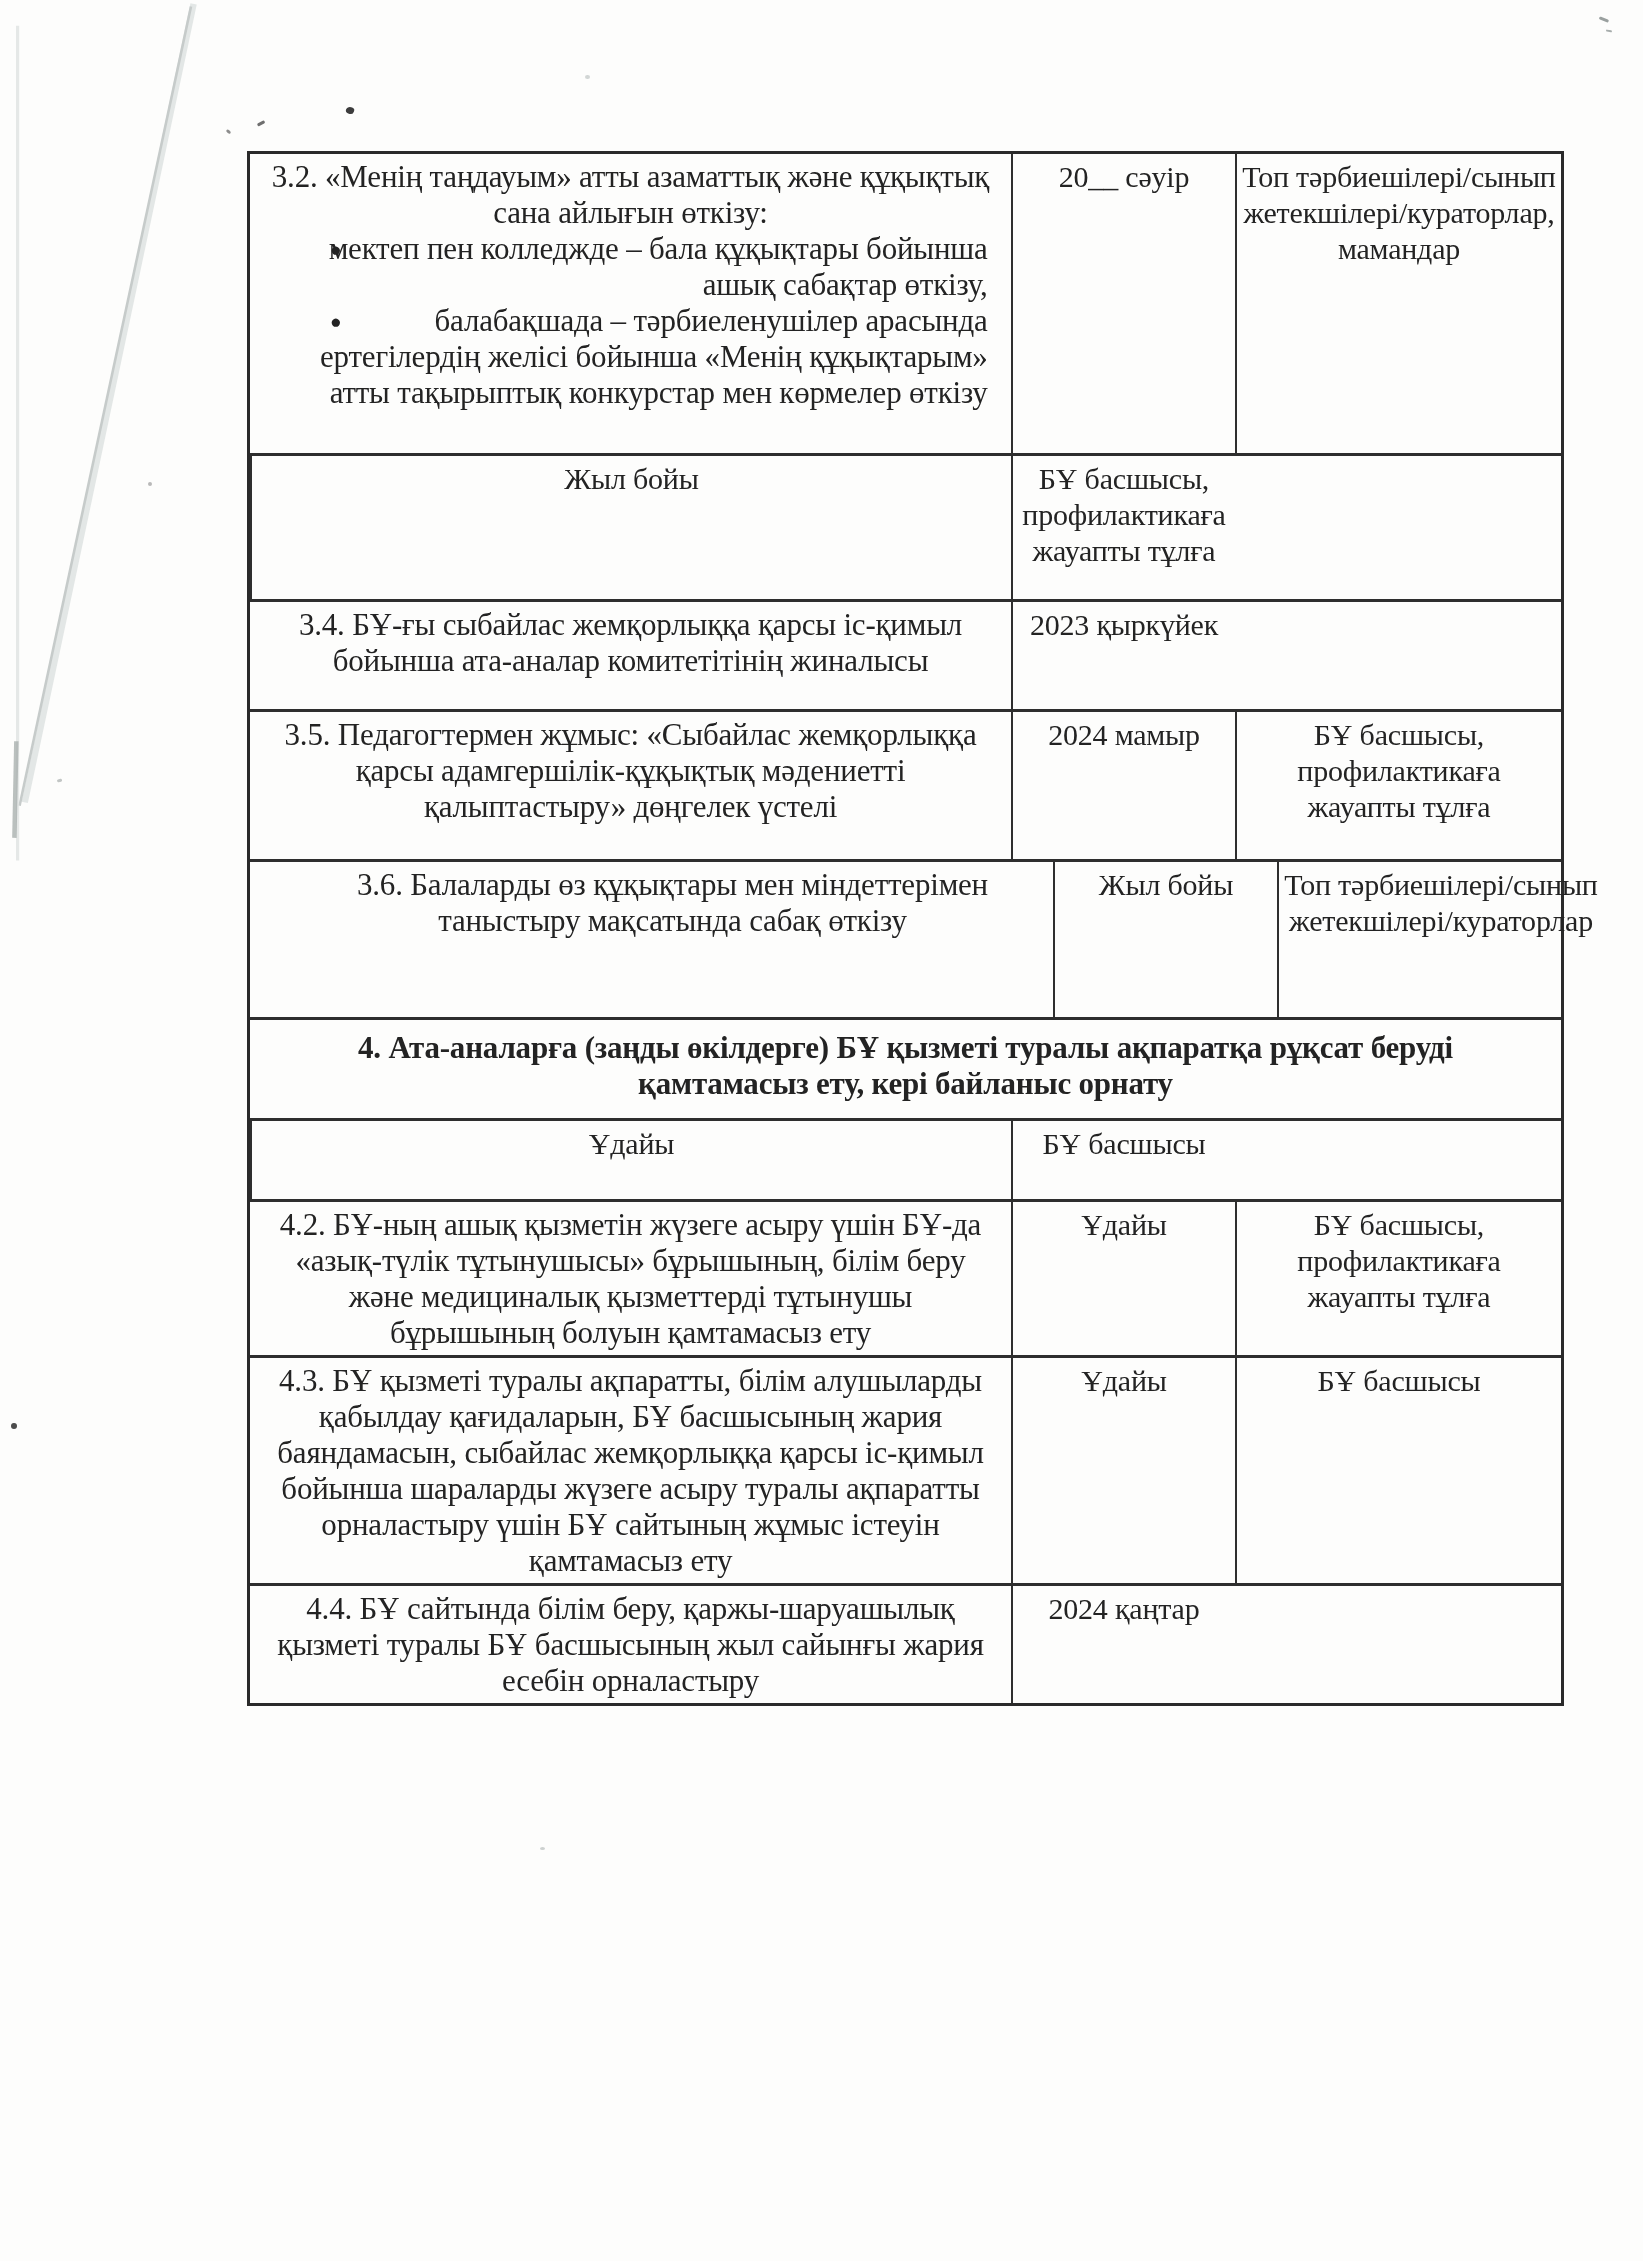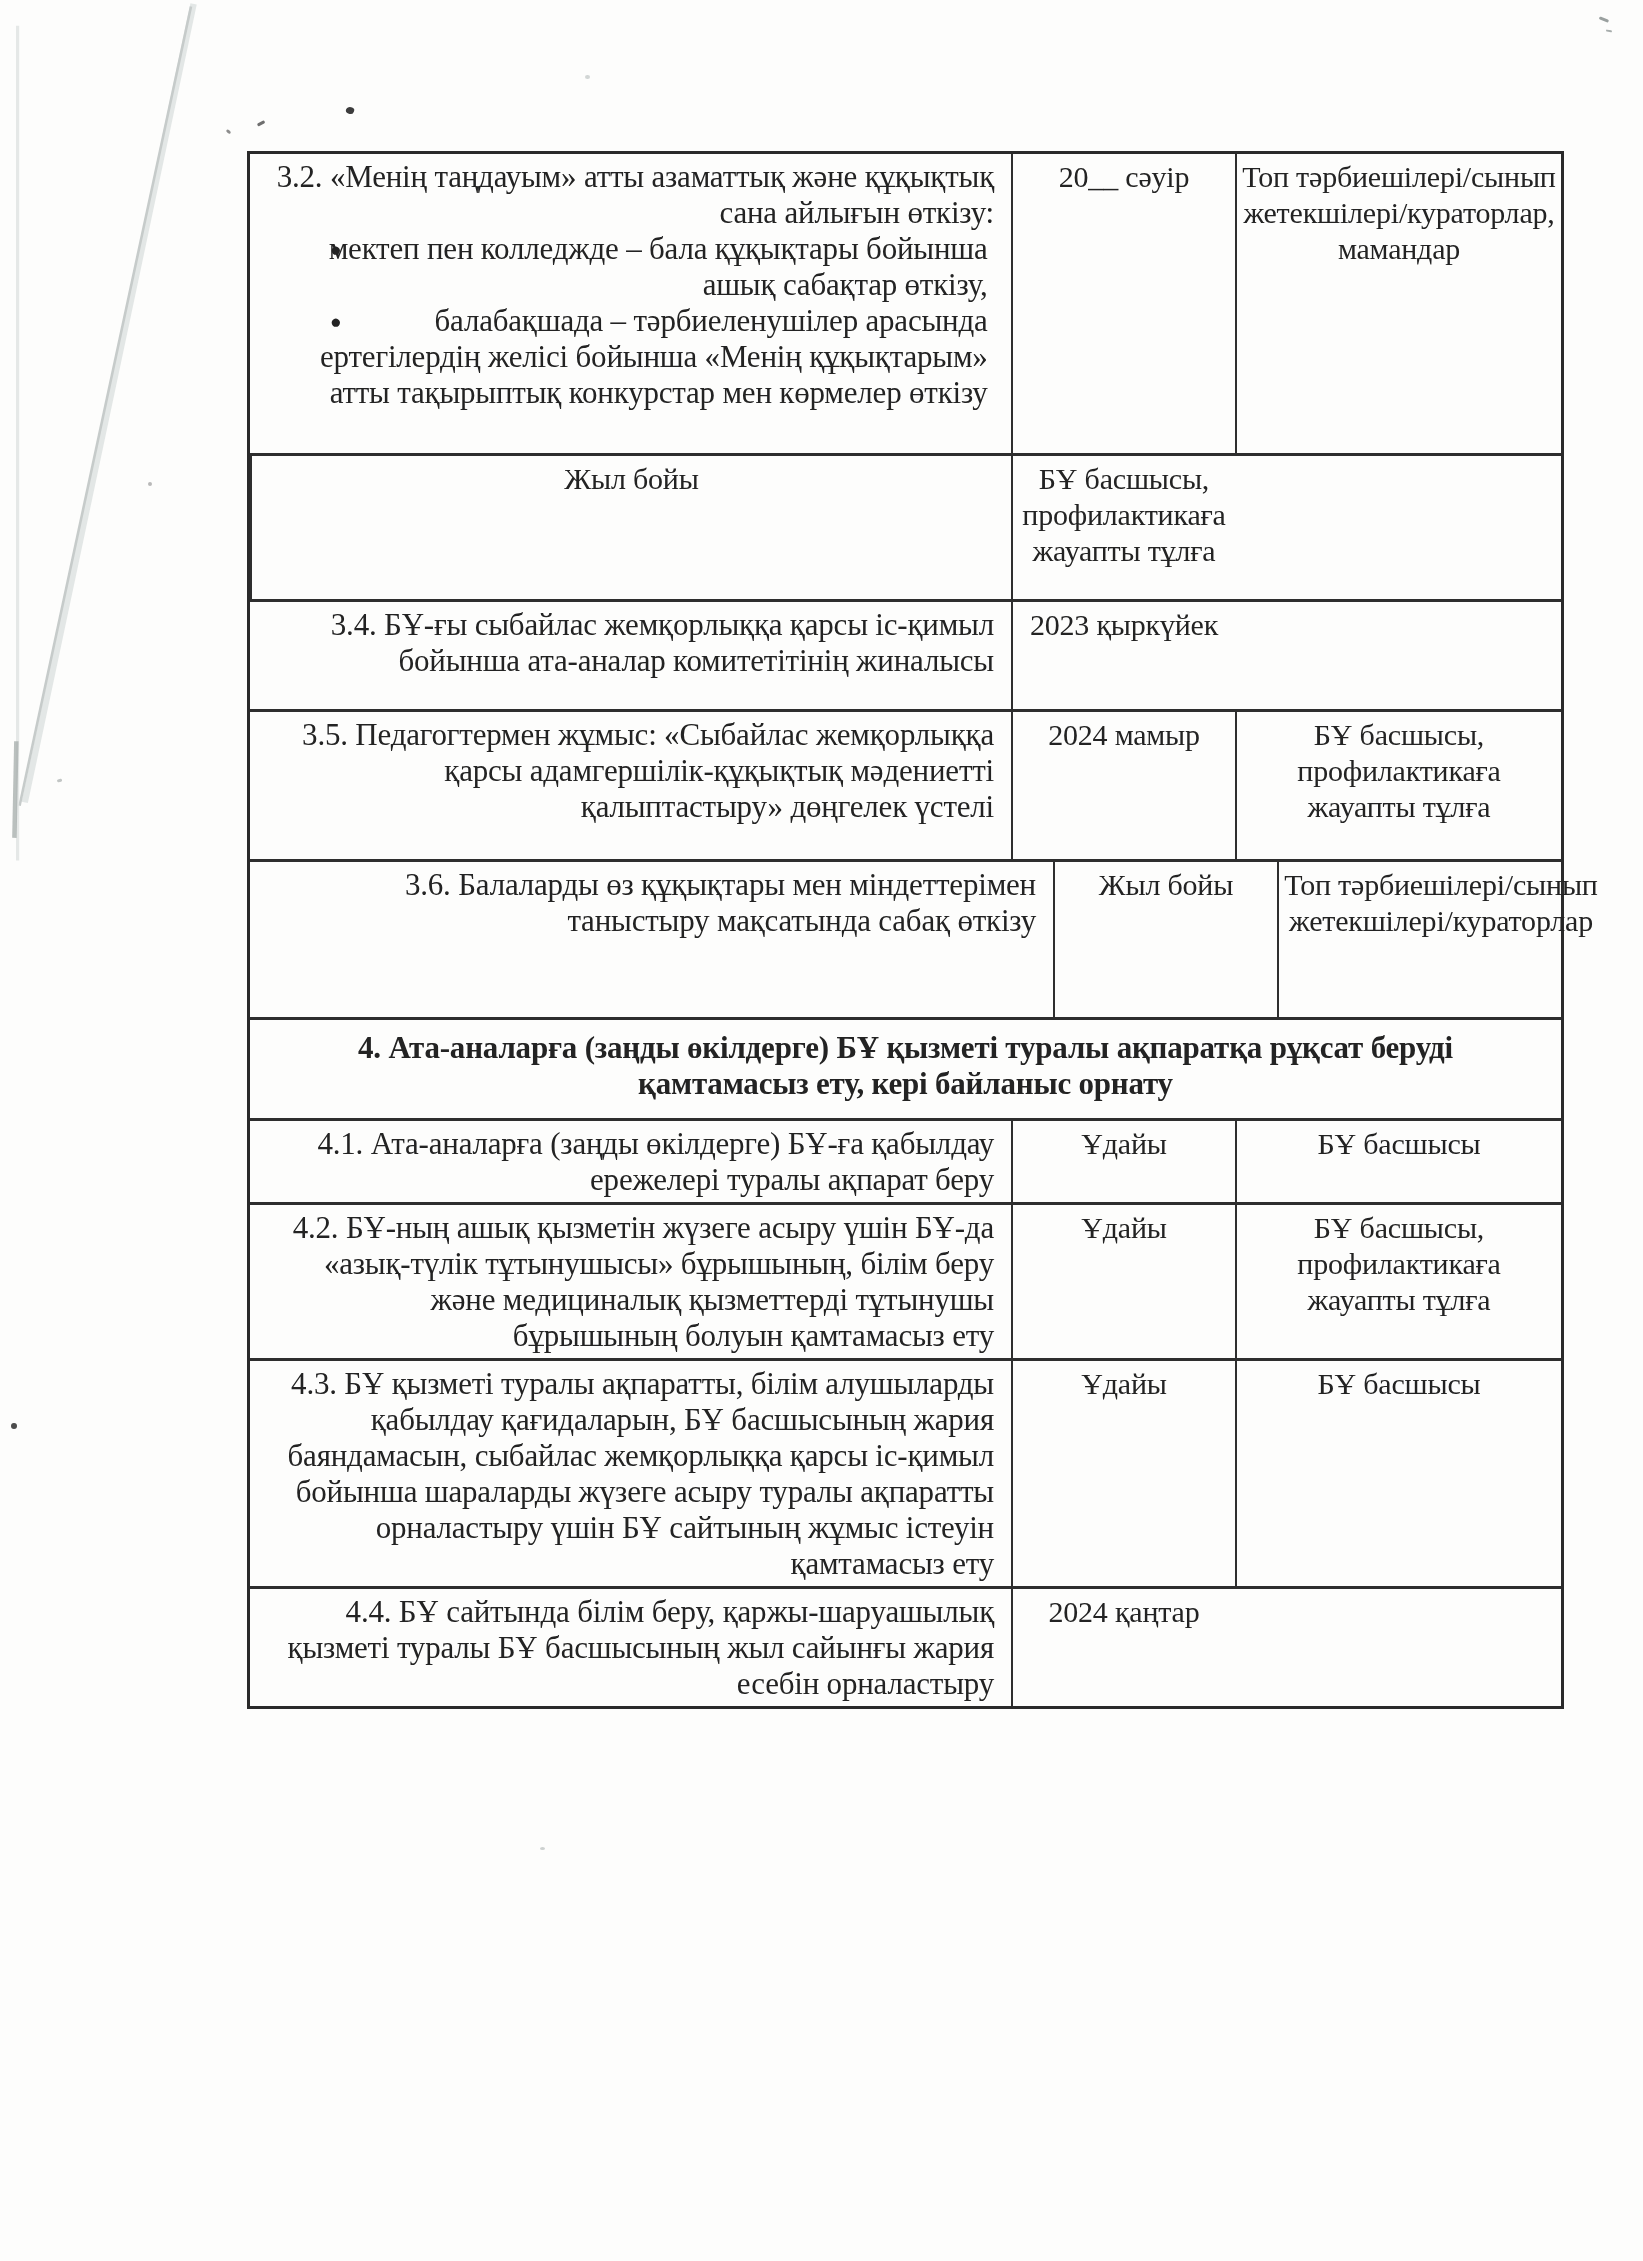--- a/index.html
+++ b/index.html
@@ -52,21 +52,21 @@
   .cell.period, .cell.resp {
     border-left: 2.6px solid #2e2e2e;
     font-size: 30px;
     padding: 5.2px 5.2px 3.9px 5.2px;
     overflow-wrap: break-word;
   }
   .cell.section-cell {
     font-weight: bold;
     padding: 10.3px 39px 3.9px 39px;
   }
-  .lead { text-align: right; }
+  .lead { text-align: center; }
   .bullet {
     position: relative;
     margin-top: 0px;
   }
   .bullet .dot {
     position: absolute;
     left: 63px;
     top: 1.3px;
     font-size: 19.3px;
     line-height: 36px;
@@ -137,23 +137,20 @@
         <div class="cell activity">
           <div class="lead">3.6. Балаларды өз құқықтары мен міндеттерімен таныстыру мақсатында сабақ өткізу</div>
         </div>
         <div class="cell period">Жыл бойы</div>
         <div class="cell resp">Топ тәрбиешілері/сынып жетекшілері/кураторлар</div>
       </div>
       <div class="t-row section-row" style="min-height: 101px;">
         <div class="cell section-cell">4. Ата-аналарға (заңды өкілдерге) БҰ қызметі туралы ақпаратқа рұқсат беруді қамтамасыз ету, кері байланыс орнату</div>
       </div>
       <div class="t-row" style="min-height: 81px;">
-        <div class="cell activity">
-          <div class="lead">4.1. Ата-аналарға (заңды өкілдерге) БҰ-ға қабылдау ережелері туралы ақпарат беру</div>
-        </div>
         <div class="cell period">Ұдайы</div>
         <div class="cell resp">БҰ басшысы</div>
       </div>
       <div class="t-row" style="min-height: 155px;">
         <div class="cell activity">
           <div class="lead">4.2. БҰ-ның ашық қызметін жүзеге асыру үшін БҰ-да «азық-түлік тұтынушысы» бұрышының, білім беру және медициналық қызметтерді тұтынушы бұрышының болуын қамтамасыз ету</div>
         </div>
         <div class="cell period">Ұдайы</div>
         <div class="cell resp">БҰ басшысы, профилактикаға жауапты тұлға</div>
       </div>

